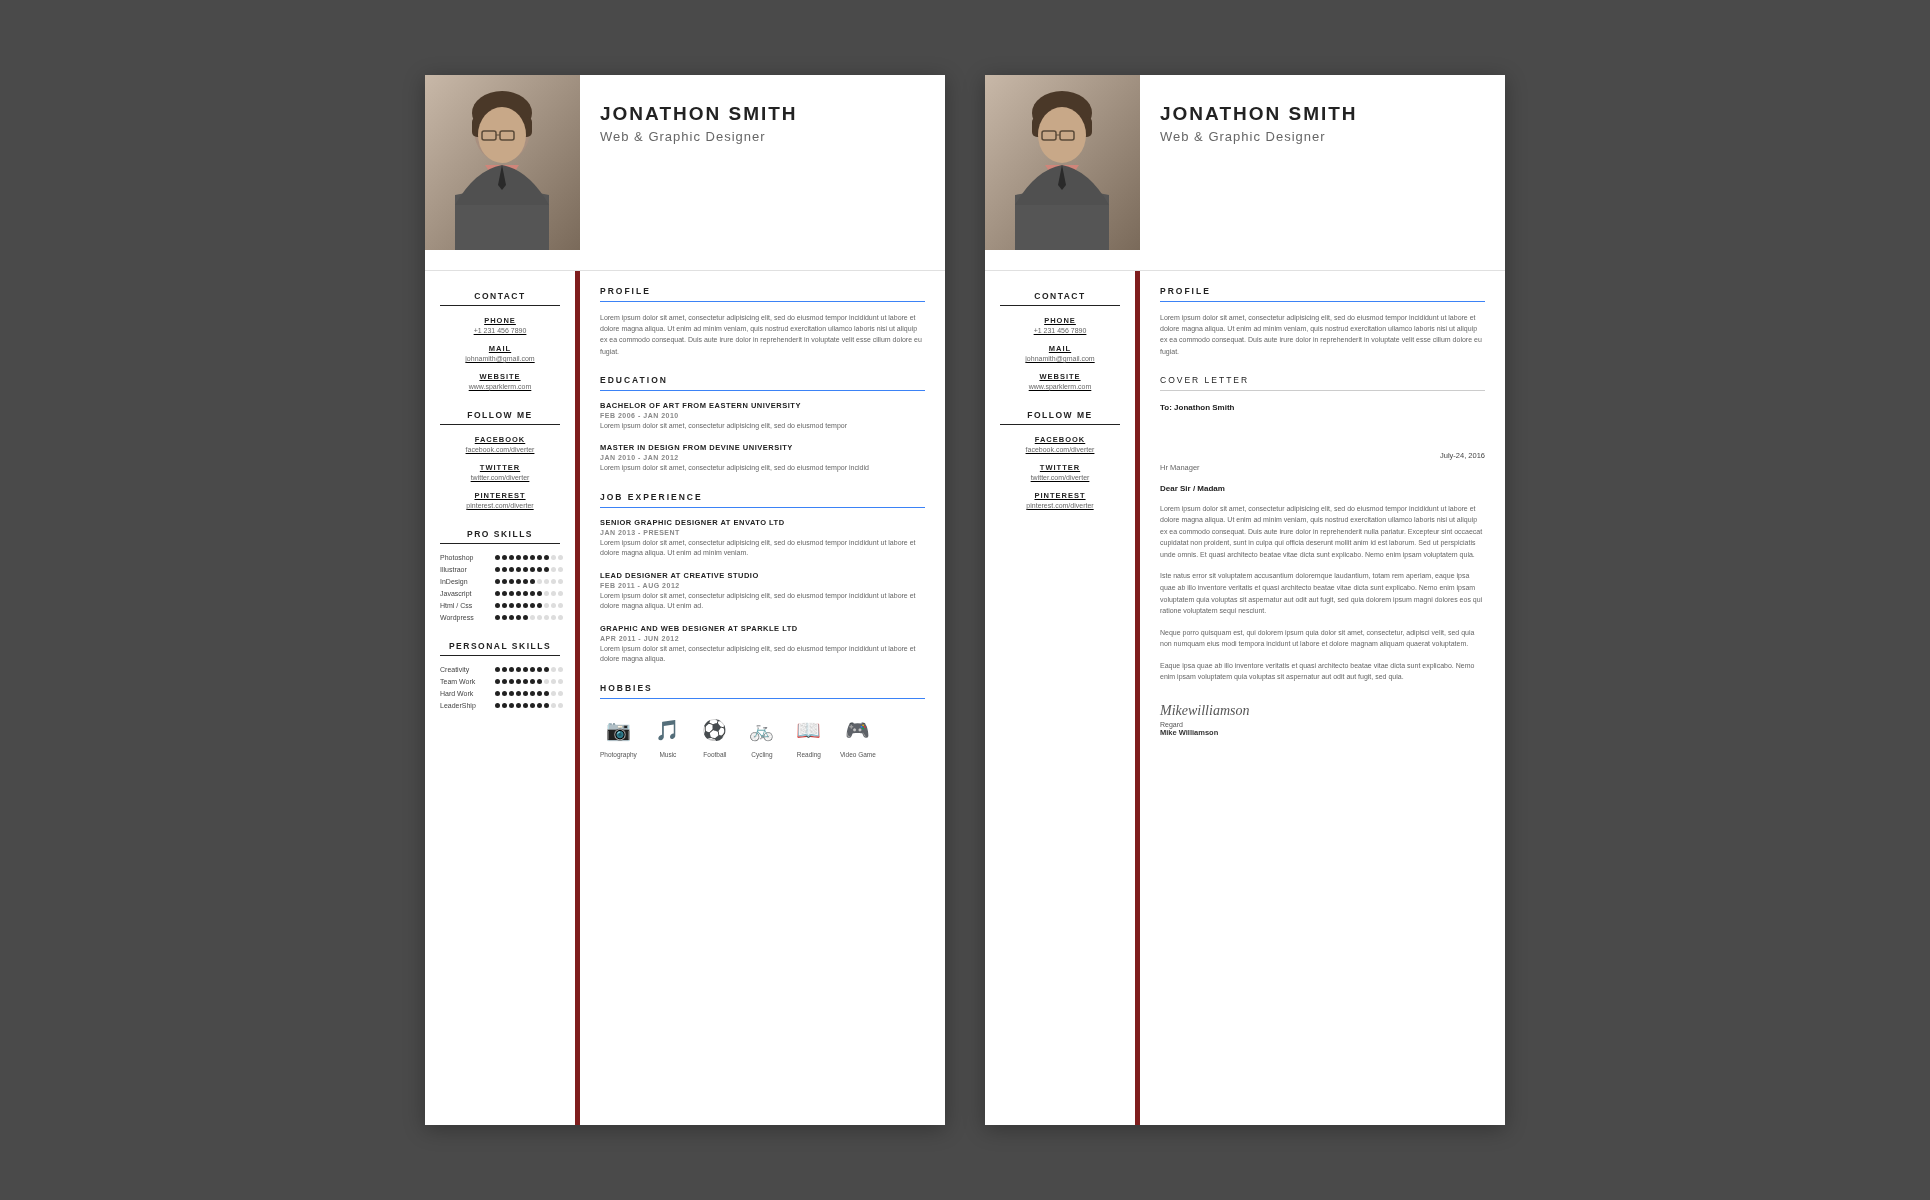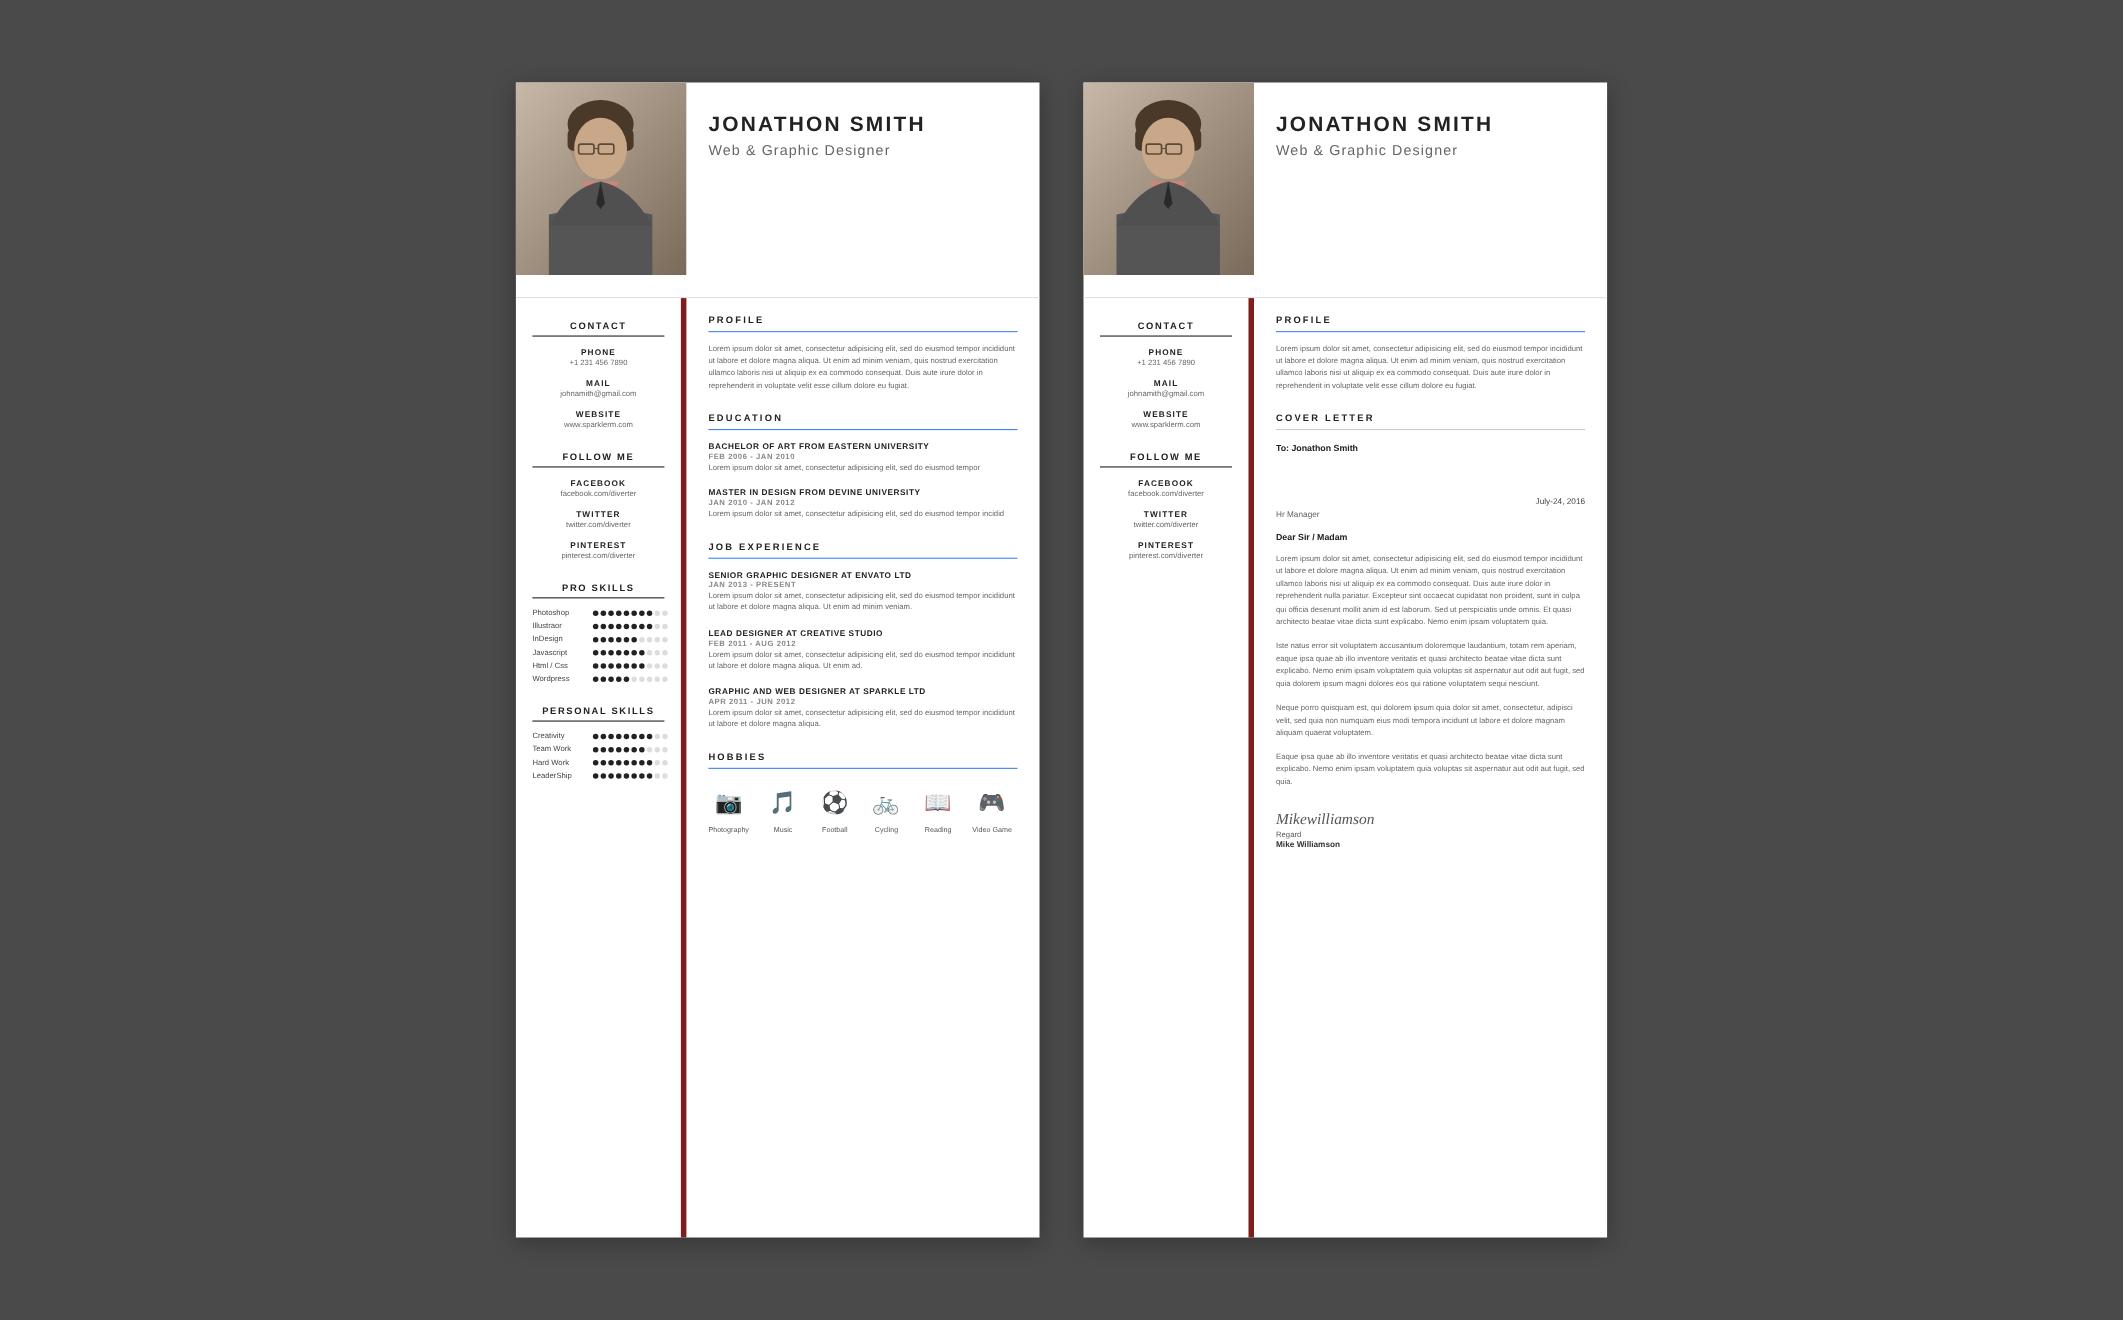--- a/index.html
+++ b/index.html
@@ -13,21 +13,21 @@
       justify-content: center;
       padding: 60px 40px;
     }
     .pages-container {
       display: flex;
       gap: 40px;
       align-items: flex-start;
     }
     .resume-page {
       background: #fff;
-      width: 476px;
+      width: 520px;
       min-height: 1050px;
       box-shadow: 0 4px 20px rgba(0,0,0,0.3);
       display: flex;
       flex-direction: column;
     }
     
     .resume-header {
       display: flex;
       align-items: flex-start;
       padding: 0 0 20px 0;
@@ -81,20 +81,21 @@
       text-transform: uppercase;
       color: #222;
       text-align: center;
       border-bottom: 1.5px solid #222;
       padding-bottom: 4px;
       margin-bottom: 10px;
     }
     .sidebar-item {
       text-align: center;
       margin-bottom: 10px;
+      text-decoration: underline;
     }
     .sidebar-item-label {
       font-size: 7.5px;
       font-weight: 700;
       letter-spacing: 1px;
       text-transform: uppercase;
       color: #222;
       display: block;
     }
     .sidebar-item-value {
@@ -201,21 +202,21 @@
       color: #555;
       text-align: center;
     }
     
     .cover-main {
       flex: 1;
       padding: 15px 20px;
     }
     .cover-section-title {
       font-size: 8.5px;
-      font-weight: 700;
+      font-weight: 400;
       letter-spacing: 2px;
       text-transform: uppercase;
       color: #222;
       border-bottom: 1px solid #ccc;
       padding-bottom: 5px;
       margin-bottom: 12px;
     }
     .cover-to-row {
       display: flex;
       justify-content: space-between;

